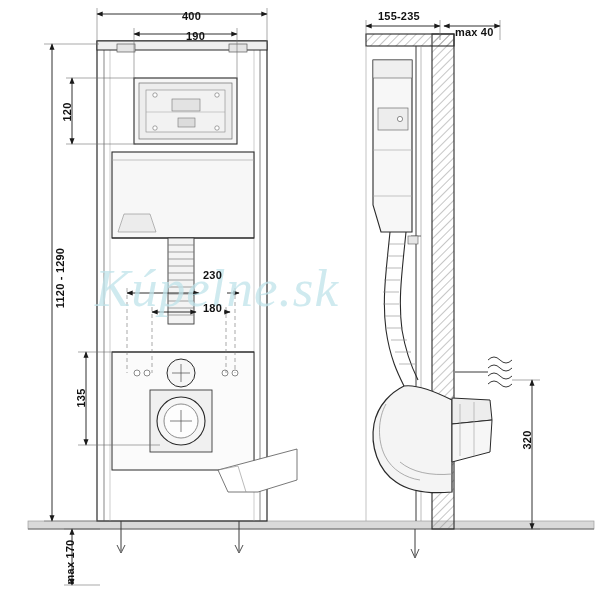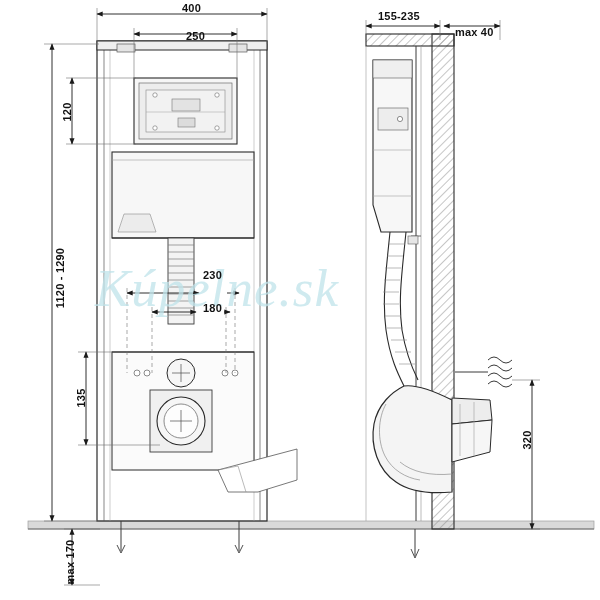--- a/index.html
+++ b/index.html
@@ -249,23 +249,23 @@
       <line x1="500" y1="20" x2="500" y2="40" stroke="#6f6f6f" stroke-width="0.6"></line>
 
       <line x1="532" y1="380" x2="532" y2="529" stroke-width="0.9" marker-start="url(#arrStart)" marker-end="url(#arrEnd)"></line>
       <line x1="512" y1="380" x2="540" y2="380" stroke="#6f6f6f" stroke-width="0.6"></line>
       <line x1="460" y1="529" x2="540" y2="529" stroke="#6f6f6f" stroke-width="0.6"></line>
     </g>
   </svg>
 
   <div class="watermark">Kúpelne.sk</div>
 
-  <div class="dim-label" style="left:182px; top:2px;">400</div>
-
-  <div class="dim-label" style="left:186px; top:30px;">250</div>
+  <div class="dim-label" style="left:182px; top:10px;">400</div>
+
+  <div class="dim-label" style="left:186px; top:30px;">190</div>
 
   <div class="dim-label" style="left:378px; top:10px;">155-235</div>
 
   <div class="dim-label" style="left:455px; top:26px;">max 40</div>
 
   <div class="dim-label vert" style="left:58px; top:106px;">120</div>
 
   <div class="dim-label vert" style="left:10px; top:272px; width:100px; text-align:center;">1120 - 1290</div>
 
   <div class="dim-label" style="left:203px; top:269px;">230</div>

